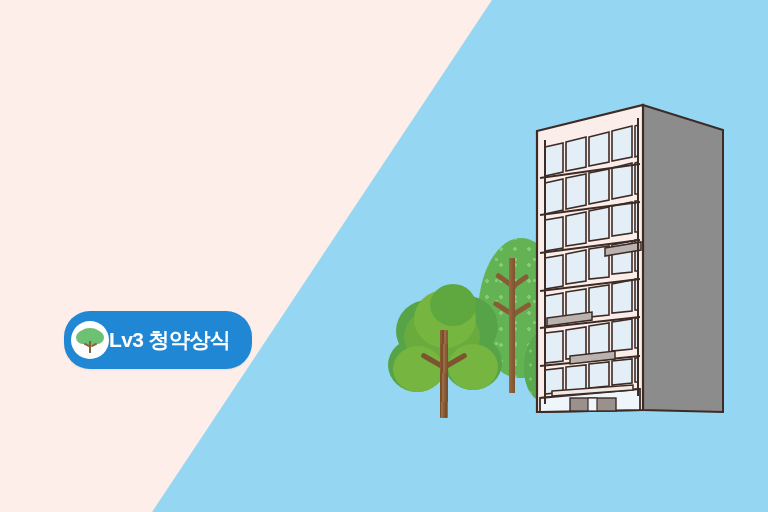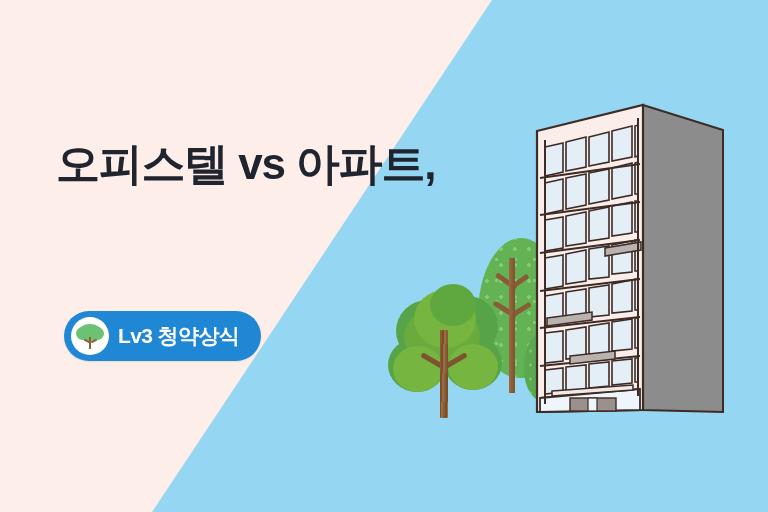--- a/index.html
+++ b/index.html
@@ -12,22 +12,22 @@
   .bg-blue{position:absolute;inset:0;background:#95d7f2;
            clip-path:polygon(492px 0, 768px 0, 768px 512px, 152px 512px);}
 
   
   .headline{position:absolute;left:56px;top:136px;width:430px;
             color:#20242e;font-weight:bold;font-size:44px;line-height:1.28;
             letter-spacing:-1.2px;white-space:nowrap;}
   .headline .ln{display:block;}
 
   
-  .badge{position:absolute;left:64px;top:311px;height:50px;
-         display:flex;align-items:center;gap:9px;
+  .badge{position:absolute;left:64px;top:311px;height:58px;
+         display:flex;align-items:center;
          background:#1f87d4;border-radius:26px;padding:0 22px 0 7px;
          box-shadow:0 1px 2px rgba(0,0,0,.08);}
   .badge-circle{width:38px;height:38px;border-radius:50%;background:#ffffff;
                 position:relative;flex:0 0 38px;overflow:hidden;}
   .badge-label{color:#ffffff;font-size:21px;font-weight:bold;letter-spacing:-.6px;
                white-space:nowrap;}
 
   
   .bt-canopy{position:absolute;left:7px;top:7px;width:24px;height:17px;
              background:#6dc173;border-radius:50% 50% 45% 45%;}
@@ -209,21 +209,20 @@
 
     <g data-interactable="false" stroke="#3d2b26" stroke-width="2" fill="none">
       <path d="M537,131 L537,412"></path>
       <path d="M643,105 L643,410"></path>
       <path d="M545,140 L545,404"></path>
       <path d="M638,118 L638,396"></path>
     </g>
   </svg>
 
   <div class="headline" data-interactable="false">
-    <span class="ln" data-interactable="false">오피스텔 vs 아파트,</span>
   </div>
 
   <div class="badge" data-interactable="true">
     <span class="badge-circle" data-interactable="false">
       <span class="bt-canopy"></span>
       <span class="bt-br1"></span>
       <span class="bt-br2"></span>
       <span class="bt-trunk"></span>
     </span>
     <span class="badge-label" data-interactable="false">Lv3 청약상식</span>

